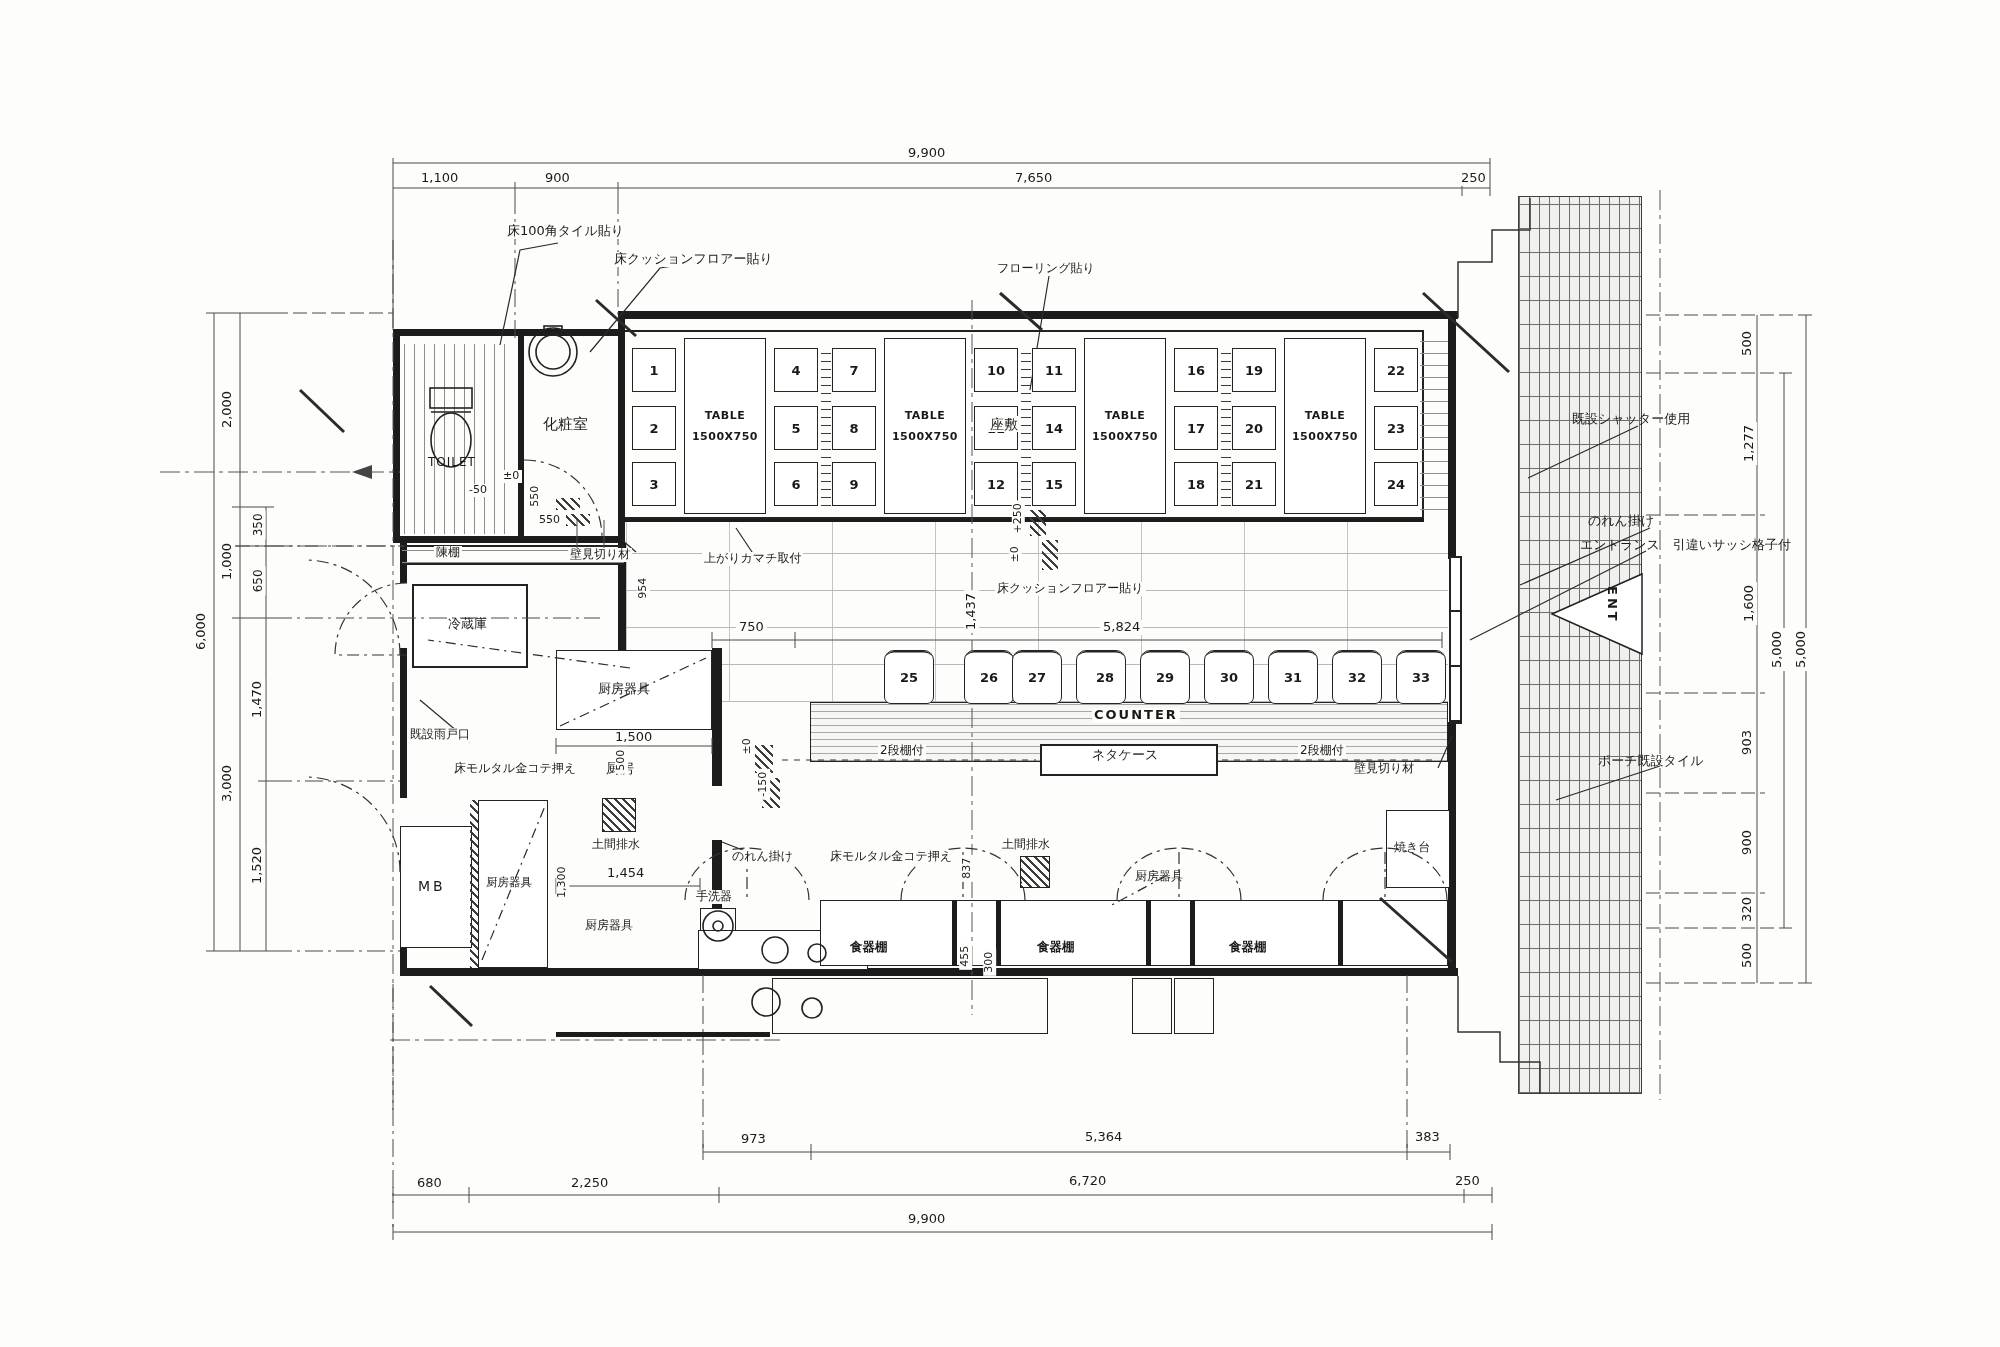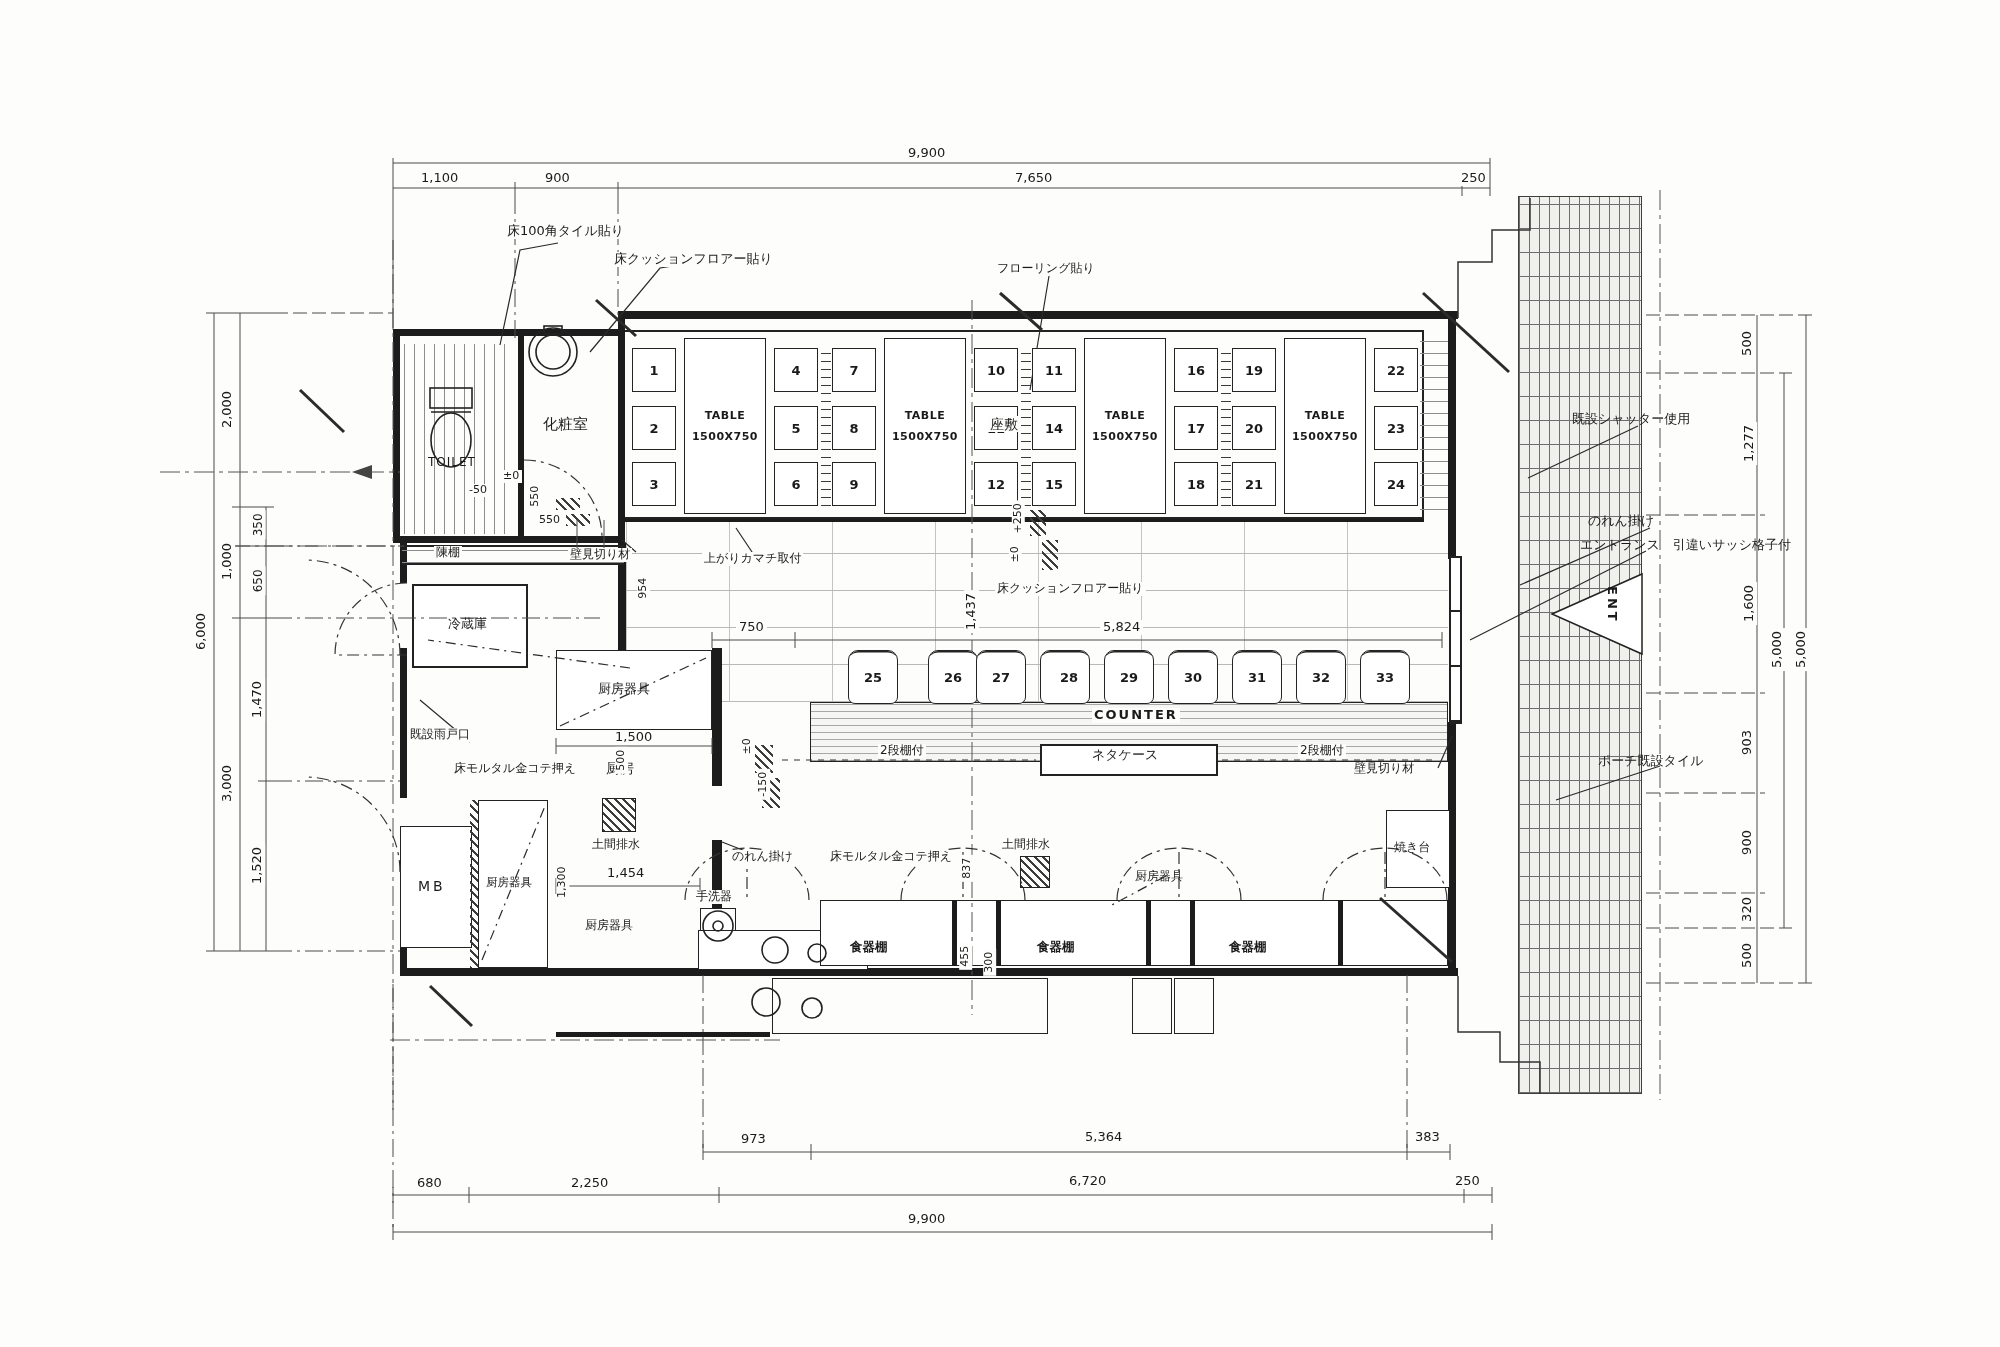--- a/index.html
+++ b/index.html
@@ -8,21 +8,21 @@
   .wall{position:absolute;background:#1c1c1c;}
   .box{position:absolute;border:1.5px solid #222;background:#fff;box-sizing:border-box;}
   .nob{background:transparent;}
   .seat{position:absolute;width:44px;height:44px;border:1.5px solid #242424;background:#fff;
         display:flex;align-items:center;justify-content:center;font-weight:700;font-size:13px;box-sizing:border-box;}
   .tbl{position:absolute;width:82px;height:176px;border:1.7px solid #222;background:#fff;
        display:flex;flex-direction:column;align-items:center;justify-content:center;
        font-weight:700;font-size:11px;letter-spacing:.5px;box-sizing:border-box;gap:8px;}
   .stool{position:absolute;width:50px;height:54px;border:1.7px solid #242424;border-radius:10px 10px 7px 7px;
         background:#fff;display:flex;align-items:center;justify-content:center;font-weight:700;font-size:13px;
-        box-shadow:inset 0 3px 0 -1.5px #242424;box-sizing:border-box;}
+        box-shadow:inset 0 3px 0 -1.5px #242424;box-sizing:border-box;margin-left:36px;}
   .ladder{position:absolute;width:10px;background:repeating-linear-gradient(0deg,#3a3a3a 0 1.5px,transparent 1.5px 8px);}
   .hatch{position:absolute;background:repeating-linear-gradient(45deg,#3c3c3c 0 2px,transparent 2px 6px);}
   .tilesV{position:absolute;background:repeating-linear-gradient(90deg,#8d8d8d 0 1px,transparent 1px 10px);}
   .tilesH{position:absolute;background:repeating-linear-gradient(0deg,#8d8d8d 0 1px,transparent 1px 12px);}
   .brick{position:absolute;background:
      repeating-linear-gradient(0deg,#b9b9b9 0 1px,transparent 1px 37px),
      repeating-linear-gradient(90deg,#c4c4c4 0 1px,transparent 1px 103px);}
   .cband{position:absolute;border:1.6px solid #222;box-sizing:border-box;
      background:repeating-linear-gradient(0deg,#a8a8a8 0 1px,#f6f6f4 1px 7px);}
   .porch{position:absolute;border:1px solid #3f3f3f;box-sizing:border-box;background-color:#f0f0ec;

